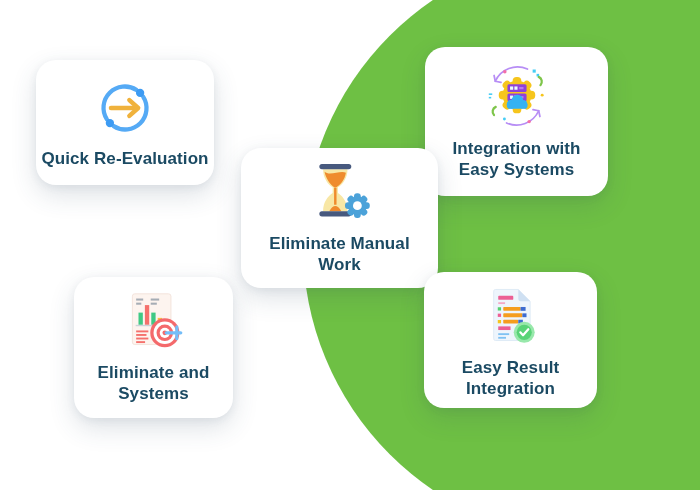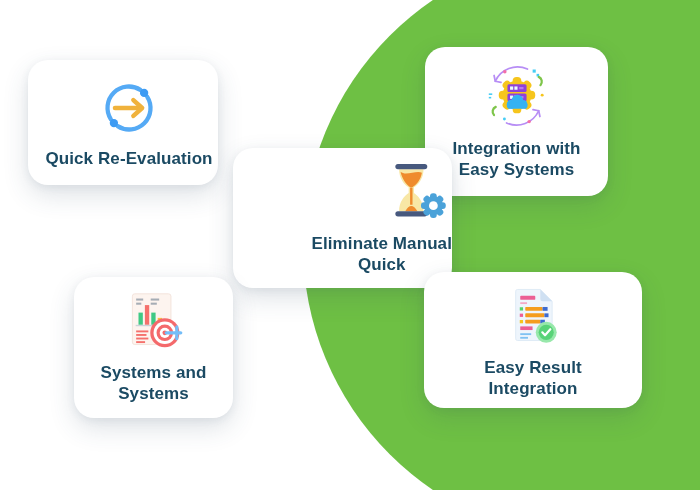--- a/index.html
+++ b/index.html
@@ -16,25 +16,25 @@
     position:absolute;z-index:2;background:#ffffff;border-radius:20px;
     box-shadow:0 10px 26px rgba(50,75,100,.16),0 2px 8px rgba(50,75,100,.08);
     display:flex;flex-direction:column;align-items:center;justify-content:center;
     gap:9px;text-align:center;
   }
   .card .label{
     font-size:17px;font-weight:700;color:var(--text,#1b4a63);
     line-height:21px;letter-spacing:.1px;
   }
   .icon{display:flex;align-items:center;justify-content:center;line-height:0;}
-  .card-quick{left:28px;top:60px;width:178px;height:125px;padding-left:12px;}
+  .card-quick{left:36px;top:60px;width:178px;height:125px;}
   .card-integration{left:425px;top:47px;width:183px;height:149px;}
-  .card-eliminate{left:233px;top:148px;width:219px;height:140px;align-items:flex-end;}
+  .card-eliminate{left:241px;top:148px;width:197px;height:140px;}
   .card-accuracy{left:74px;top:277px;width:159px;height:141px;}
-  .card-result{left:424px;top:272px;width:218px;height:136px;}
+  .card-result{left:424px;top:272px;width:173px;height:136px;}
 </style>
 </head>
 <body>
 
 <div class="stage">
 
   <div class="green-circle"></div>
 
   <div class="card card-quick">
     <span class="icon">
@@ -116,21 +116,21 @@
             <rect x="-13.2" y="-3.6" width="26.4" height="7.2" rx="3.2" transform="rotate(90)"></rect>
             <rect x="-13.2" y="-3.6" width="26.4" height="7.2" rx="3.2" transform="rotate(135)"></rect>
             <circle r="10"></circle>
           </g>
           <circle r="4.7" fill="#ffffff"></circle>
         </g>
       </svg>
     </span>
     <div class="label">
       <div>Eliminate Manual</div>
-      <div>Quick</div>
+      <div>Work</div>
     </div>
   </div>
 
   <div class="card card-accuracy">
     <span class="icon">
       <svg width="66" height="62" viewBox="0 0 70 66">
         <rect x="12" y="3" width="41" height="54" rx="2.5" fill="#fdf4ef" stroke="#f2e2da"></rect>
         <g fill="#a6adb5">
           <rect x="16" y="8" width="7.5" height="2.2"></rect>
             <rect x="16" y="12.4" width="5.5" height="2.2"></rect>
@@ -151,21 +151,21 @@
         <circle cx="46.5" cy="44.5" r="15.5" fill="#f4696b"></circle>
         <circle cx="46.5" cy="44.5" r="12" fill="#ffffff"></circle>
         <circle cx="46.5" cy="44.5" r="8.8" fill="#f4696b"></circle>
         <circle cx="46.5" cy="44.5" r="5.4" fill="#ffffff"></circle>
         <circle cx="46.5" cy="44.5" r="2.5" fill="#f4696b"></circle>
         <path d="M48 44.5 H63.5" stroke="#74bdf8" stroke-width="3.4" stroke-linecap="round" fill="none"></path>
         <path d="M59.3 38.2 V50.8" stroke="#74bdf8" stroke-width="3.4" stroke-linecap="round" fill="none"></path>
       </svg>
     </span>
     <div class="label">
-      <div>Systems and</div>
+      <div>Eliminate and</div>
       <div>Systems</div>
     </div>
   </div>
 
   <div class="card card-result">
     <span class="icon">
       <svg width="62" height="66" viewBox="0 0 68 72">
         <path d="M15 10 Q15 8 17 8 H42 L55 21 V62 Q55 64 53 64 H17 Q15 64 15 62 Z" fill="#eef5fc" stroke="#dde9f5"></path>
         <path d="M42 8 L55 21 H44.5 Q42 21 42 18.5 Z" fill="#cfe0f2"></path>
         <rect x="20" y="15" width="16.5" height="4.4" rx="1" fill="#ec5f94"></rect>

